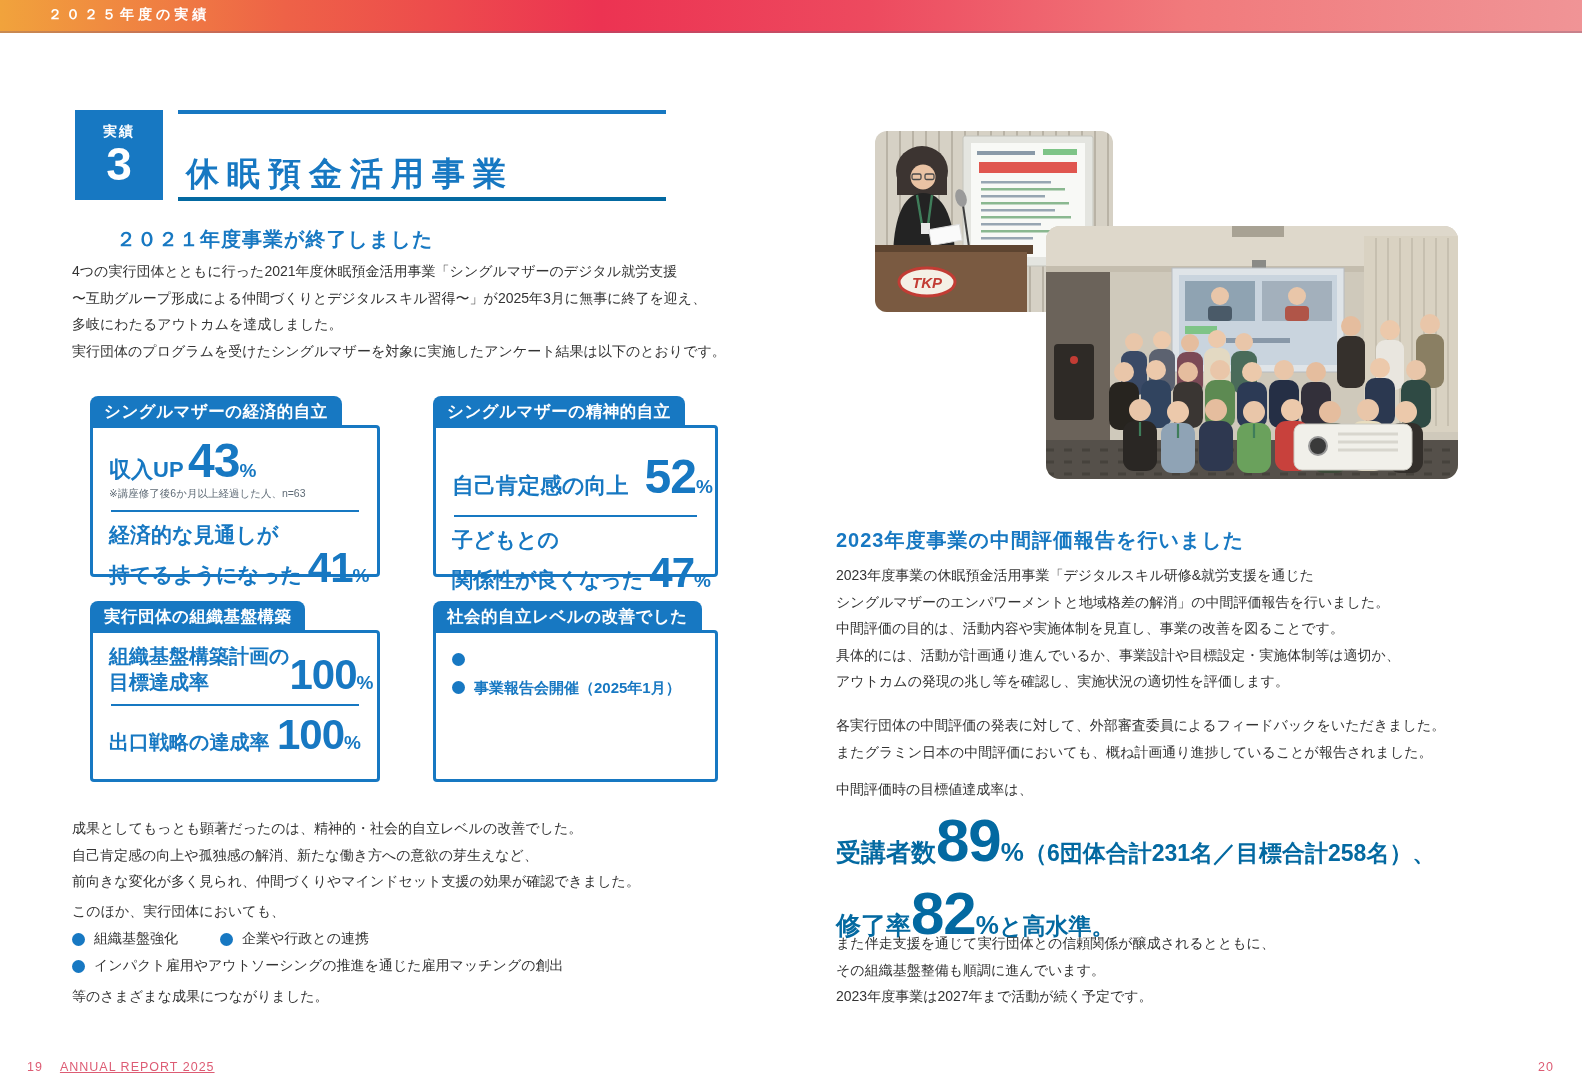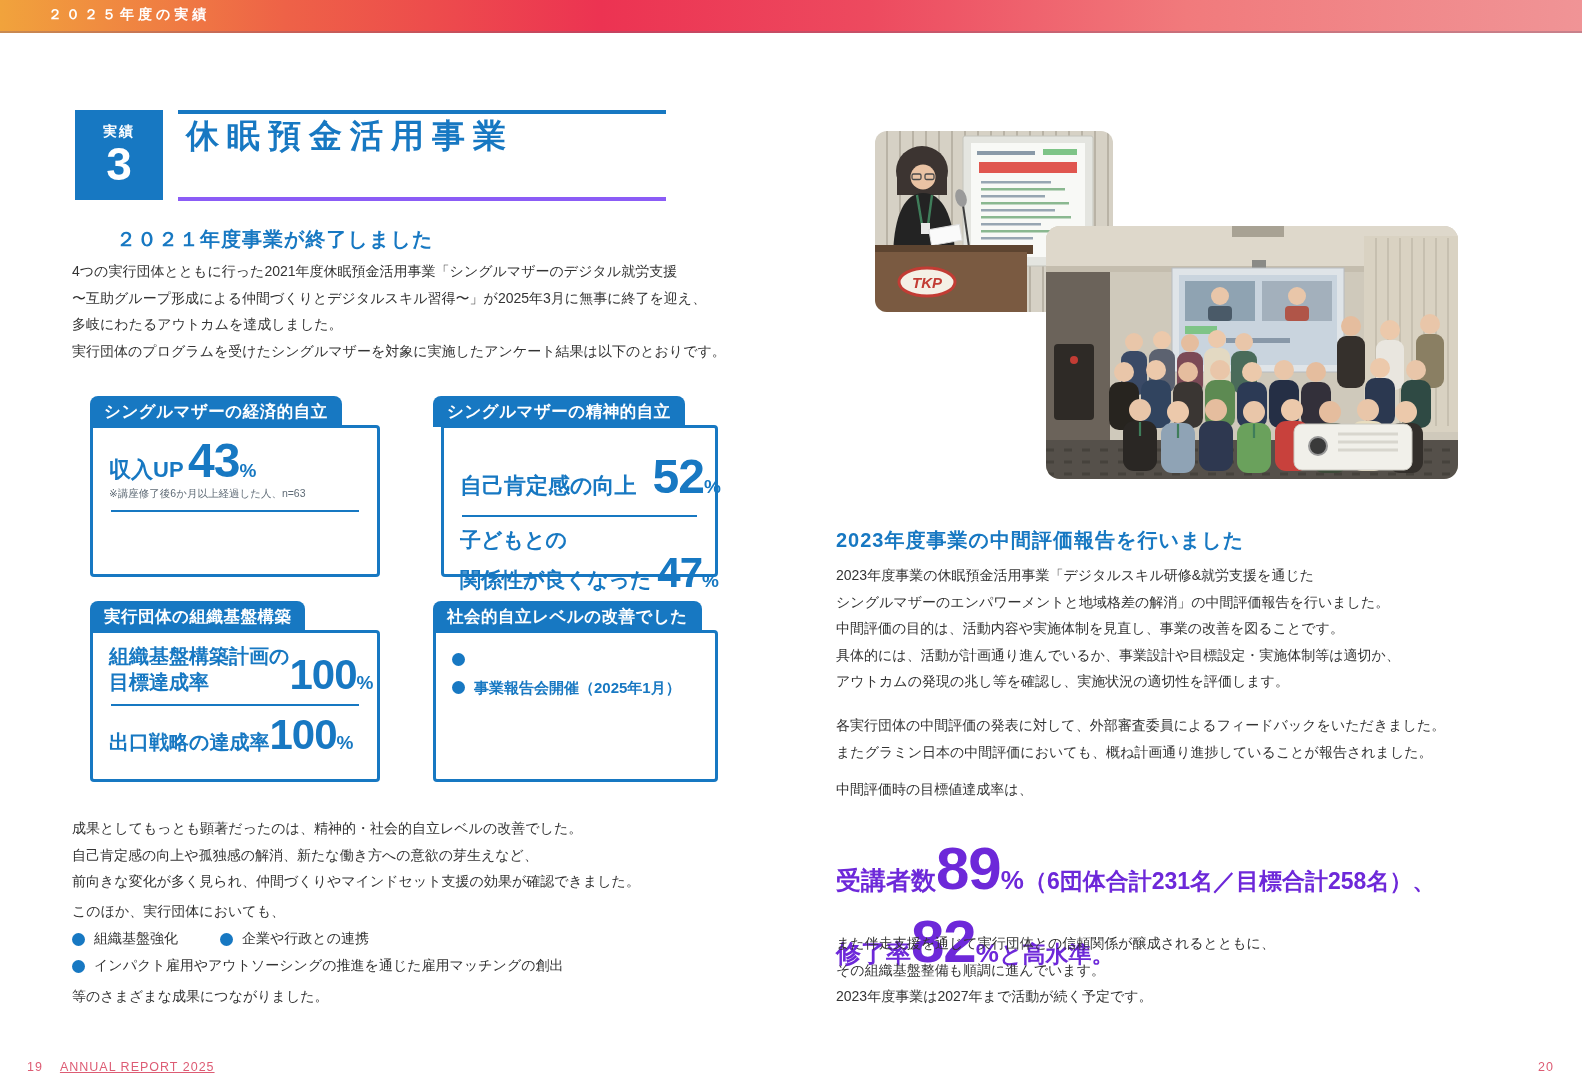--- a/index.html
+++ b/index.html
@@ -11,58 +11,58 @@
   .topbar { position:absolute; left:0; top:0; width:1582px; height:33px;
     background:linear-gradient(90deg,#F1A33C 0%,#EE6247 18%,#EC3352 38%,#ED4A5F 55%,#F17A7C 75%,#F09496 100%);
     border-bottom:2px solid rgba(125,95,120,.35);padding-left:44px; }
   .topbar-label { position:absolute; left:48px; top:6px; color:#fff; font-size:14px; font-weight:700; letter-spacing:4px; }
 
   
   .badge { position:absolute; left:75px; top:110px; width:88px; height:90px; background:#1778C2; color:#fff; text-align:center; }
   .badge-top { font-size:14px; font-weight:700; letter-spacing:2px; margin-top:13px; }
   .badge-num { font-size:46px; font-weight:700; line-height:1; margin-top:0px; }
   .title-block { position:absolute; left:178px; top:110px; width:488px; height:91px;
-    border-top:4px solid #1778C2; border-bottom:4px solid #8b5cf6; display:flex; align-items:flex-start; }
+    border-top:4px solid #1778C2; border-bottom:4px solid #0369a1; display:flex; align-items:flex-end; }
   .page-title { color:#1778C2; font-size:33px; font-weight:800; letter-spacing:8px; margin-left:8px; white-space:nowrap; }
 
   .h2 { position:absolute; color:#1778C2; font-size:20px; font-weight:800; letter-spacing:1px; white-space:nowrap; }
   .p  { position:absolute; color:#333; font-size:14px; line-height:1.9; white-space:pre-line; }
 
   
   .stat-box { position:absolute;padding-left:18px; }
   .stat-tab { display:inline-block; position:relative; z-index:1; background:#1778C2; color:#fff;
     font-size:16.5px; font-weight:700; letter-spacing:.5px; padding:5px 14px 4px; border-radius:8px 8px 0 0; }
   .stat-body { border:3px solid #1778C2; border-radius:0 4px 4px 4px; background:#fff; margin-top:-2px; padding:10px 16px 12px; }
   .s-line { color:#1778C2; font-weight:800; white-space:nowrap; }
   .s-label { font-size:22px; }
   .s-big { font-size:48px; letter-spacing:-1px; line-height:.95; }
   .s-unit { font-size:19px; }
   .s-note { font-size:10.5px; color:#5f6b76; margin-top:2px; }
   .stat-divider { border-top:2px solid #1778C2; margin:9px 2px; }
   .s-label2 { color:#1778C2; font-size:21px; font-weight:800; line-height:1.3; white-space:nowrap; }
-  .flexrow { display:flex; justify-content:flex-start; align-items:flex-end; }
+  .flexrow { display:flex; justify-content:space-between; align-items:flex-end; }
   .pad-t { padding-top:16px; }
   .blt { display:flex; margin-bottom:11px; }
   .blt:last-child { margin-bottom:0; }
   .blt-dot { flex:none; width:13px; height:13px; border-radius:50%; background:#1778C2; margin:4px 9px 0 0; }
   .blt-text { color:#1778C2; font-size:15px; font-weight:700; line-height:1.5; white-space:pre-line; }
 
   
   .mini-blt { position:absolute; display:flex; align-items:center; color:#333; font-size:14px; }
   .mini-dot { width:13px; height:13px; border-radius:50%; background:#1778C2; margin-right:9px; flex:none; }
   .mini-gap { display:inline-block; width:42px; }
 
   
   .photo { position:absolute; border-radius:12px; overflow:hidden; }
   .photo svg { display:block; }
   #photoA { left:875px; top:131px; width:238px; height:181px; z-index:1; }
   #photoB { left:1046px; top:226px; width:412px; height:253px; z-index:2; border-radius:14px; }
 
   
-  .big-stats { position:absolute; left:836px; top:806px; color:#6d28d9; font-weight:800; white-space:nowrap;margin-top:28px; }
+  .big-stats { position:absolute; left:836px; top:806px; color:#0369a1; font-weight:800; white-space:nowrap; }
   .bs-line { margin-bottom:4px; }
   .bs-label { font-size:25px; }
   .bs-value { font-size:60px; letter-spacing:-1px; }
   .bs-unit { font-size:26px; }
   .bs-rest { font-size:23px; }
 
   .footer { position:absolute; top:1060px; color:#DD5C74; font-size:12.5px; letter-spacing:1px; }
   .f-left { left:27px; }
   .f-right { right:28px; }
   .f-title { margin-left:17px;text-decoration:underline; }
@@ -89,26 +89,27 @@
 〜互助グループ形成による仲間づくりとデジタルスキル習得〜」が2025年3月に無事に終了を迎え、
 多岐にわたるアウトカムを達成しました。
 実行団体のプログラムを受けたシングルマザーを対象に実施したアンケート結果は以下のとおりです。</p>
 
   <section class="stat-box" style="left:72px; top:396px; width:308px;">
     <div class="stat-tab">シングルマザーの経済的自立</div>
     <div class="stat-body" style="height:152px;">
       <div class="s-line"><span class="s-label">収入UP</span> <span class="s-big">43</span><span class="s-unit">%</span></div>
       <div class="s-note">※講座修了後6か月以上経過した人、n=63</div>
       <div class="stat-divider"></div>
+      <div class="s-label2"><span>経済的な見通しが</span><br><span>持てるようになった</span> <span class="s-big" style="font-size:42px;">41</span><span class="s-unit">%</span></div>
     </div>
   </section>
 
   <section class="stat-box" style="left:415px; top:396px; width:303px;">
     <div class="stat-tab">シングルマザーの精神的自立</div>
-    <div class="stat-body" style="height:152px;margin-left:8px;">
+    <div class="stat-body" style="height:152px;">
       <div class="s-line pad-t"><span class="s-label">自己肯定感の向上</span>　<span class="s-big">52</span><span class="s-unit">%</span></div>
       <div class="stat-divider" style="margin-top:14px;"></div>
       <div class="s-label2"><span>子どもとの</span><br><span>関係性が良くなった</span> <span class="s-big" style="font-size:42px;">47</span><span class="s-unit">%</span></div>
     </div>
   </section>
 
   <section class="stat-box" style="left:72px; top:601px; width:308px;">
     <div class="stat-tab">実行団体の組織基盤構築</div>
     <div class="stat-body" style="height:152px;">
       <div class="flexrow">

